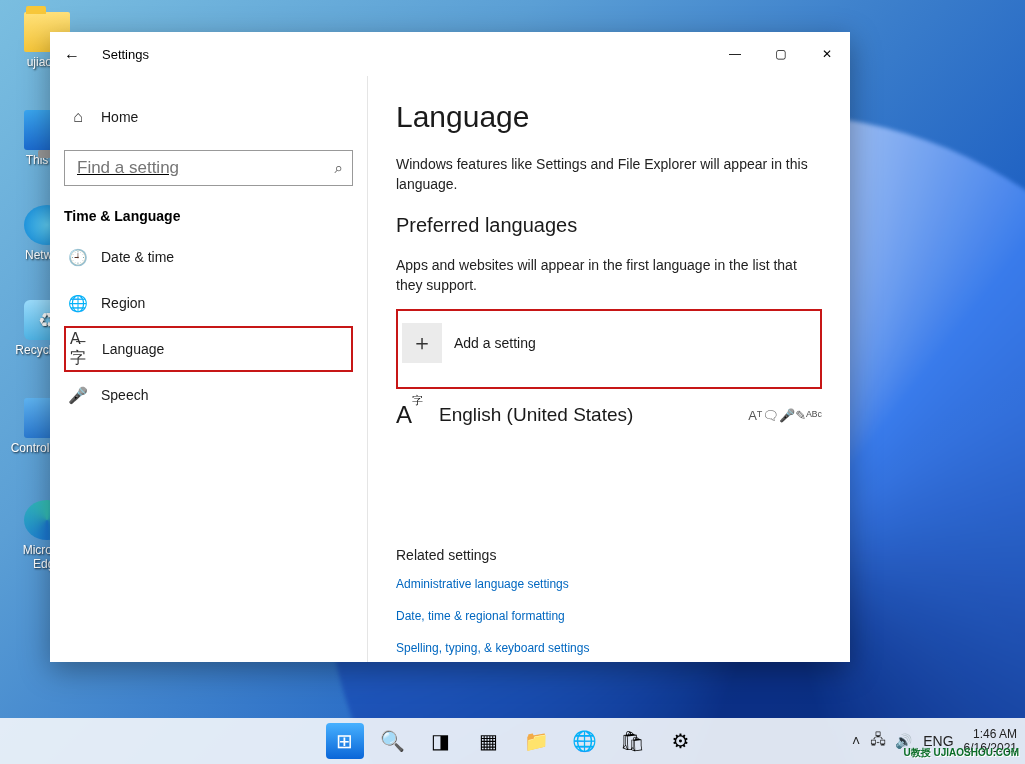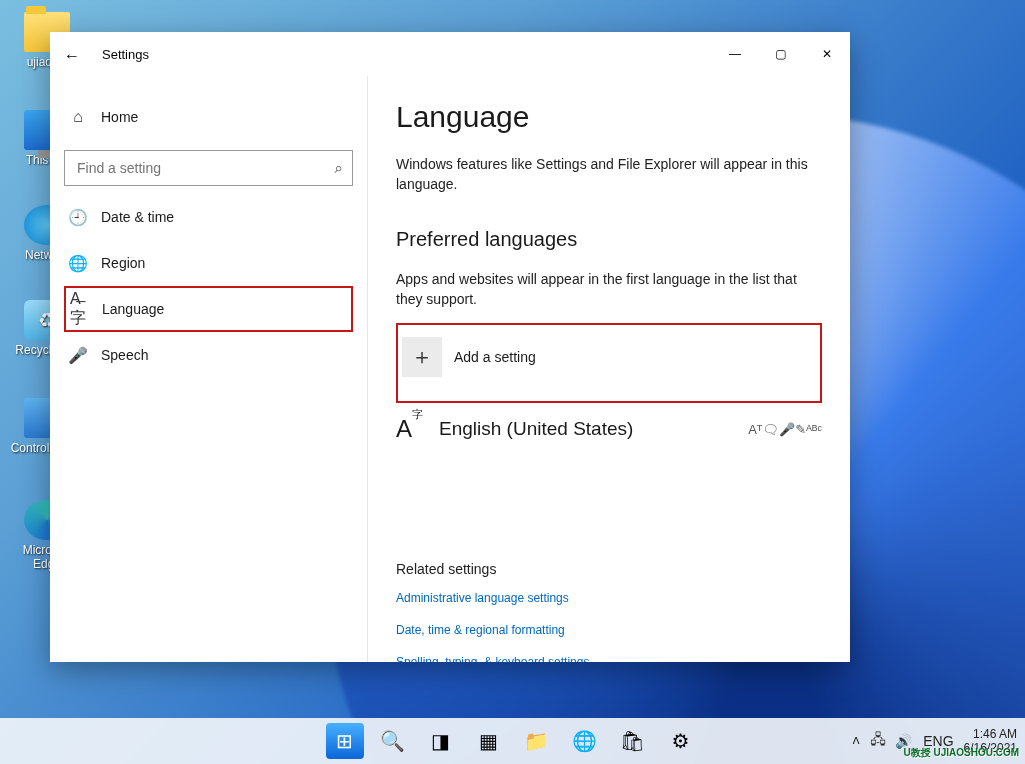--- a/index.html
+++ b/index.html
@@ -41,26 +41,26 @@
   .back-arrow{font-size:16px;cursor:pointer;}
   .win-ctrls{display:flex;}
   .win-ctrl{width:46px;height:44px;display:flex;align-items:center;justify-content:center;font-size:12px;cursor:pointer;}
   .win-body{display:flex;flex:1;overflow:hidden;}
   .sidebar{width:318px;border-right:1px solid #e5e5e5;padding:18px 14px 0;display:flex;flex-direction:column;gap:0;}
   .nav-item{display:flex;align-items:center;gap:14px;height:46px;padding:0 4px;font-size:14px;color:#1a1a1a;cursor:pointer;border:1px solid transparent;}
   .nav-item .nic{width:18px;height:18px;display:flex;align-items:center;justify-content:center;font-size:16px;color:#333;}
   .nav-group{font-size:14px;font-weight:600;margin:14px 0 10px 0;color:#000;}
   .nav-item.highlight{border:2px solid #c71616;}
   .search-wrap{position:relative;margin:10px 0 8px;}
-  .search-wrap input{width:100%;height:36px;border:1px solid #999;padding:0 36px 0 12px;font-size:14px;background:#fff;}
+  .search-wrap input{width:100%;height:36px;border:1px solid #999;padding:0 36px 0 12px;font-size:17px;background:#fff;text-decoration:underline;}
   .search-wrap .sicon{position:absolute;right:10px;top:9px;font-size:15px;color:#555;}
 
   .content{flex:1;padding:20px 28px;overflow:auto;color:#1a1a1a;}
   .page-title{font-size:30px;font-weight:400;margin:4px 0 20px;}
-  .desc{font-size:14px;line-height:20px;color:#222;margin-bottom:34px;max-width:430px;}
+  .desc{font-size:14px;line-height:20px;color:#222;margin-bottom:20px;max-width:430px;}
   .section-title{font-size:20px;font-weight:400;margin-bottom:18px;}
   .add-lang{display:flex;align-items:center;gap:12px;padding:8px 12px 8px 4px;cursor:pointer;}
   .add-lang.highlight{border:2px solid #c71616;padding:12px 16px 24px 4px;}
   .plus-box{width:40px;height:40px;background:#ebebeb;display:flex;align-items:center;justify-content:center;font-size:22px;color:#333;}
   .add-lang-label{font-size:14px;}
   .lang-row{display:flex;align-items:center;justify-content:space-between;margin-top:14px;max-width:430px;}
   .lang-left{display:flex;align-items:center;gap:16px;}
   .lang-main-icon{font-size:24px;line-height:1;position:relative;}
   .lang-main-icon sup{font-size:11px;position:relative;top:-10px;}
   .lang-name{font-size:19px;}
@@ -126,20 +126,21 @@
 
     <div class="sidebar">
       <div class="nav-item">
         <span class="nic">⌂</span>
         <span>Home</span>
       </div>
       <div class="search-wrap">
         <input type="text" placeholder="Find a setting" style="">
         <span class="sicon">⌕</span>
       </div>
+      <div class="nav-group">Time &amp; Language</div>
 
       <div class="nav-item">
         <span class="nic">🕘</span>
         <span>Date &amp; time</span>
       </div>
       <div class="nav-item">
         <span class="nic">🌐</span>
         <span>Region</span>
       </div>
       <div class="nav-item highlight">

